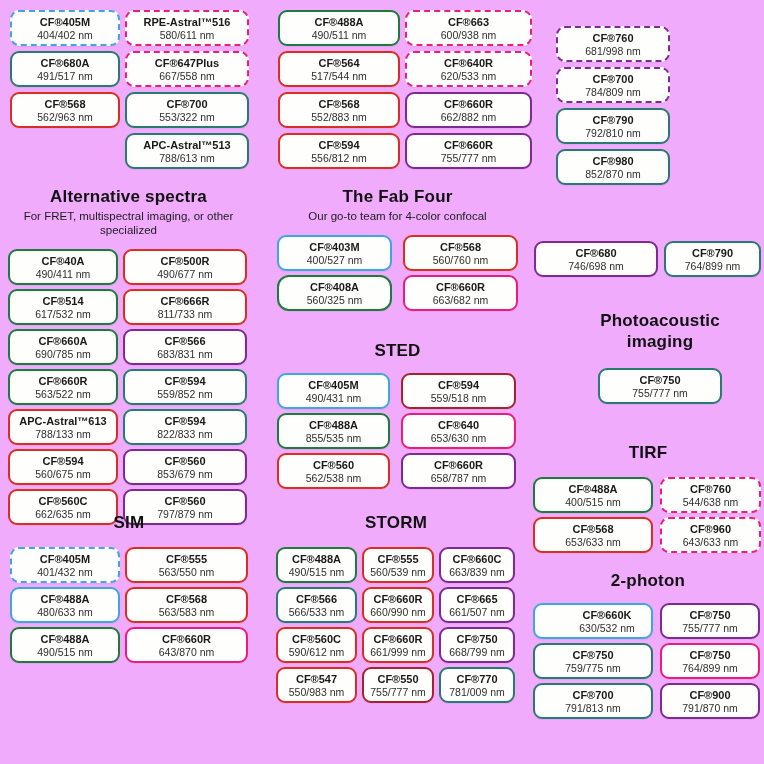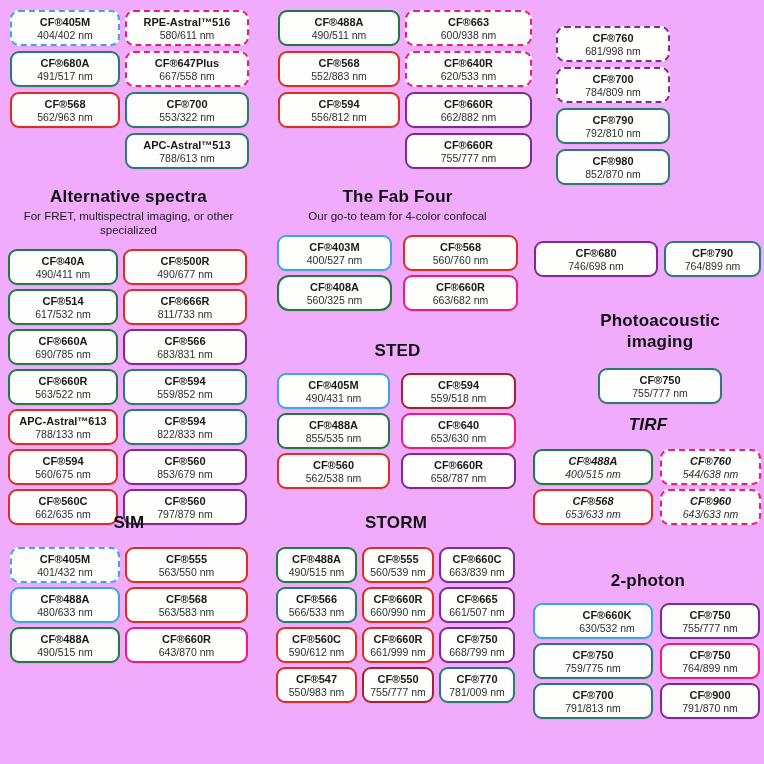--- a/index.html
+++ b/index.html
@@ -63,20 +63,24 @@
       </div>
   </div>
 
   <div class="sec cols" style="left:278px;top:10px;">
     <div class="col" style="width:122px;">
         <div class="badge" style="border-color: rgb(31, 122, 64);">
     <div class="bn">CF®488A</div>
     <div class="bs">490/511 nm</div>
   </div>
         <div class="badge" style="border-color: rgb(214, 47, 35);">
+    <div class="bn">CF®564</div>
+    <div class="bs">517/544 nm</div>
+  </div>
+        <div class="badge" style="border-color: rgb(214, 47, 35);">
     <div class="bn">CF®568</div>
     <div class="bs">552/883 nm</div>
   </div>
         <div class="badge" style="border-color: rgb(214, 47, 35);">
     <div class="bn">CF®594</div>
     <div class="bs">556/812 nm</div>
   </div>
       </div>
     <div class="col" style="width:127px;justify-content:center;">
         <div class="badge dashed" style="border-color: rgb(232, 29, 124);">
@@ -339,21 +343,21 @@
   <div class="sec center-badge" style="left:545px;top:310px;width:230px;">
     <h2 style="margin-bottom:16px;width:150px;margin-left:auto;margin-right:auto;">Photoacoustic imaging</h2>
     <div>
         <div class="badge" style="border-color: rgb(43, 122, 111);">
     <div class="bn">CF®750</div>
     <div class="bs">755/777 nm</div>
   </div>
       </div>
   </div>
 
-  <div class="sec" style="left:533px;top:414px;width:230px;font-style:italic;">
+  <div class="sec" style="left:533px;top:442px;width:230px;">
     <h2 style="margin-bottom:14px;">TIRF</h2>
     <div class="grid2" style="grid-template-columns:120px 101px;column-gap:7px;">
         <div class="badge" style="border-color: rgb(31, 122, 64);">
     <div class="bn">CF®488A</div>
     <div class="bs">400/515 nm</div>
   </div>
         <div class="badge dashed" style="border-color: rgb(232, 29, 124);">
     <div class="bn">CF®760</div>
     <div class="bs">544/638 nm</div>
   </div>

